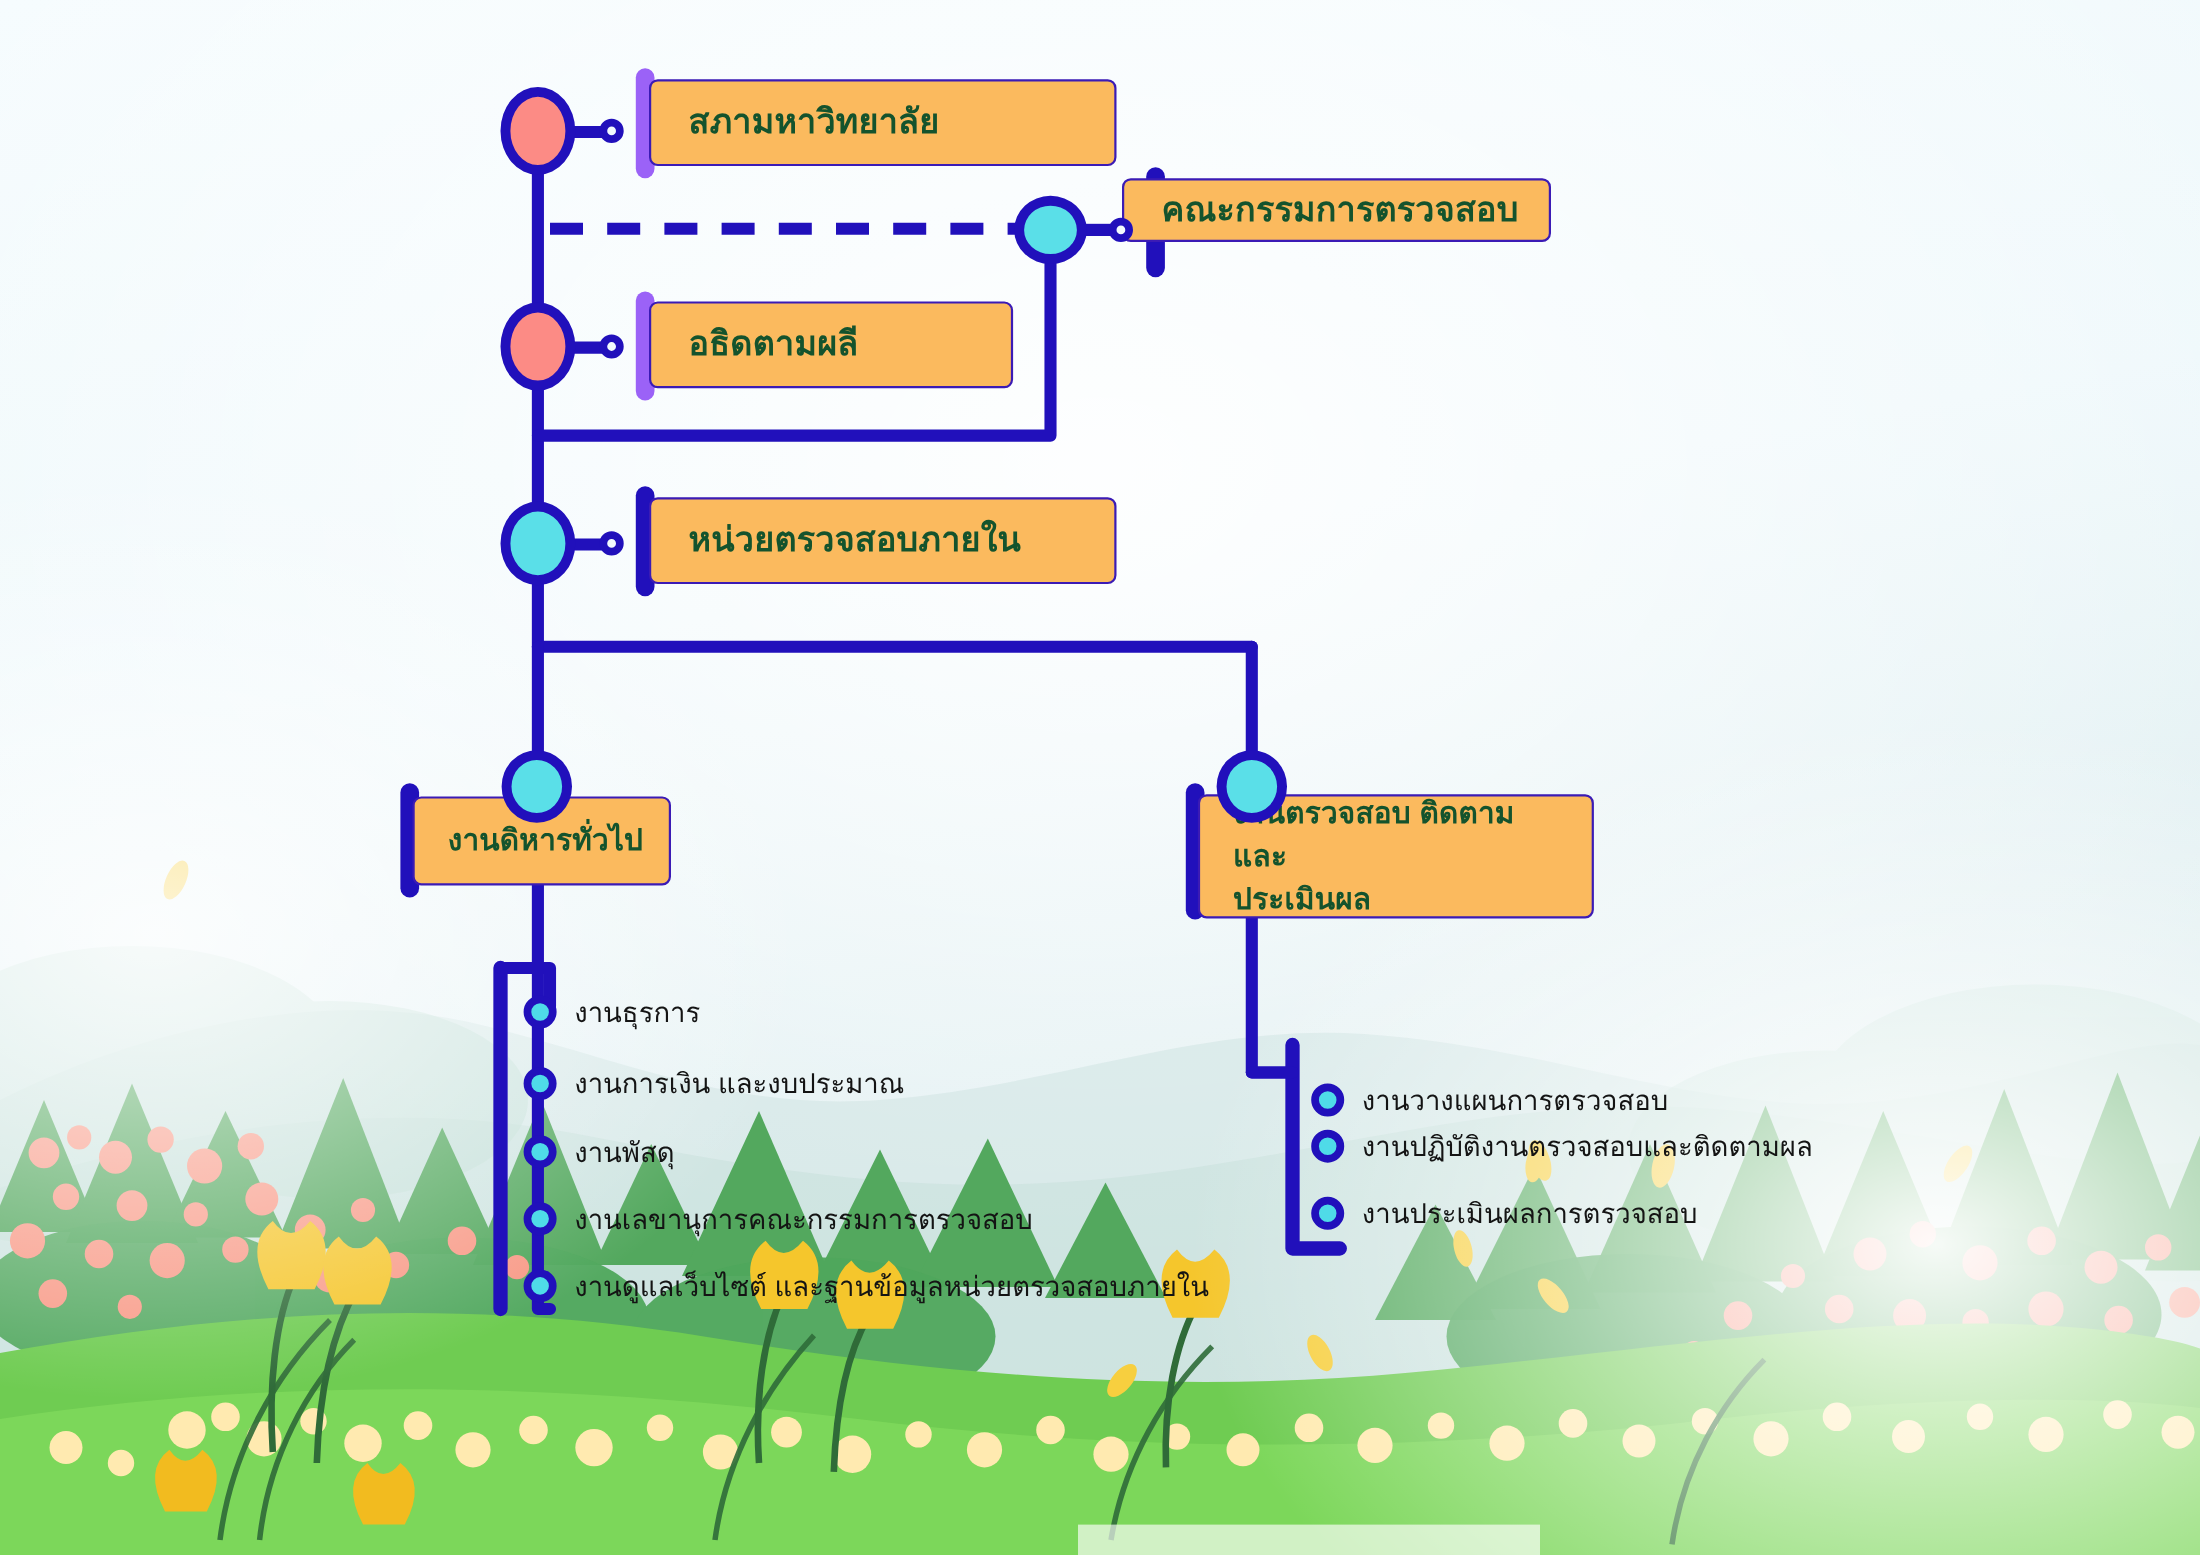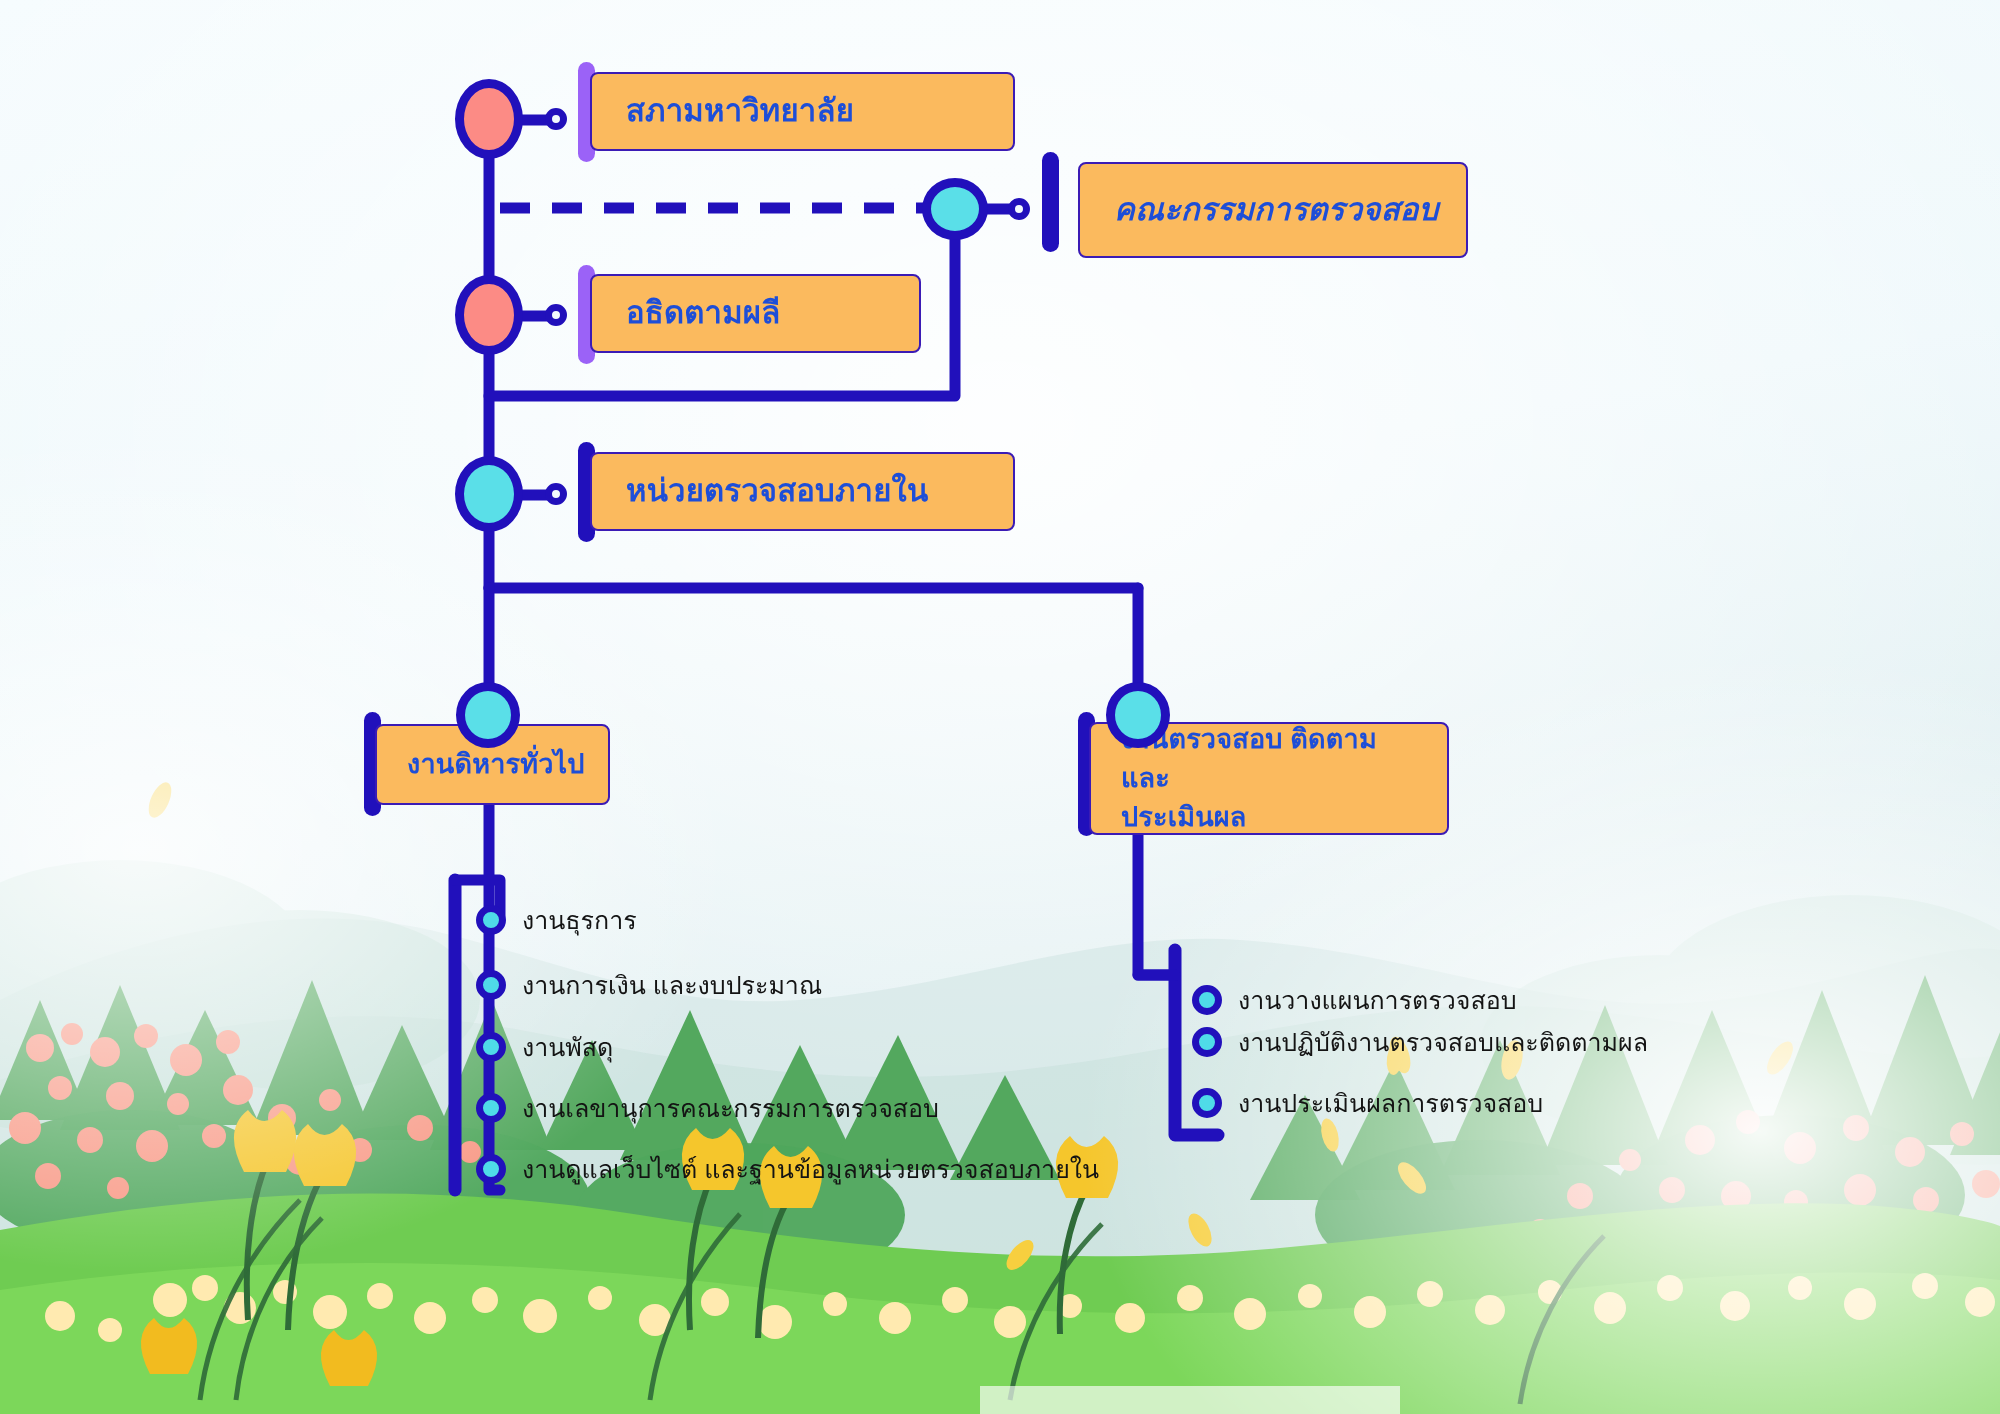--- a/index.html
+++ b/index.html
@@ -29,21 +29,21 @@
   .bead{
     position:absolute;z-index:9;width:22px;height:22px;border-radius:50%;
     border:7px solid #2110bb;background:#f2fafd;box-sizing:border-box;
   }
 
   
   .card{
     position:absolute;z-index:8;box-sizing:border-box;
     background:#fbba5e;border:2px solid #3b1bb5;border-radius:8px;
     display:flex;align-items:center;
-    color:#1d4ed8;font-weight:700;letter-spacing:.2px;
+    color:#14532d;font-weight:700;letter-spacing:.2px;
   }
   .card .txt{display:block;line-height:1.45;}
   .card.big{font-size:31px;padding:0 0 0 34px;}
   .card.mid{font-size:27px;padding:0 0 0 30px;}
   .card.two{font-size:27px;padding:14px 18px 14px 30px;align-items:center;}
 
   
   .accent{
     position:absolute;z-index:7;width:17px;border-radius:9px;
   }
@@ -310,21 +310,21 @@
   <div class="card big" style="left:590px;top:72px;width:425px;height:79px;">
     <span class="txt">สภามหาวิทยาลัย</span>
   </div>
 
   <div class="node cyan" style="left:922px;top:178px;width:66px;height:62px;"></div>
   <div class="bead" style="left:1008px;top:198px;"></div>
   <svg style="position:absolute;left:985px;top:203px;width:32px;height:12px;z-index:8;">
     <line x1="0" y1="6" x2="32" y2="6" stroke="#2110bb" stroke-width="11"></line>
   </svg>
   <div class="accent navy" style="left:1042px;top:152px;height:100px;"></div>
-  <div class="card big" style="left:1078px;top:162px;width:390px;height:96px;font-style:italic;">
+  <div class="card big" style="left:1020px;top:162px;width:390px;height:58px;">
     <span class="txt">คณะกรรมการตรวจสอบ</span>
   </div>
 
   <div class="node pink" style="left:455px;top:275px;width:68px;height:80px;"></div>
   <div class="bead" style="left:545px;top:304px;"></div>
   <svg style="position:absolute;left:520px;top:310px;width:36px;height:12px;z-index:8;">
     <line x1="0" y1="6" x2="36" y2="6" stroke="#2110bb" stroke-width="11"></line>
   </svg>
   <div class="accent purple" style="left:578px;top:265px;height:99px;"></div>
   <div class="card big" style="left:590px;top:274px;width:331px;height:79px;">

